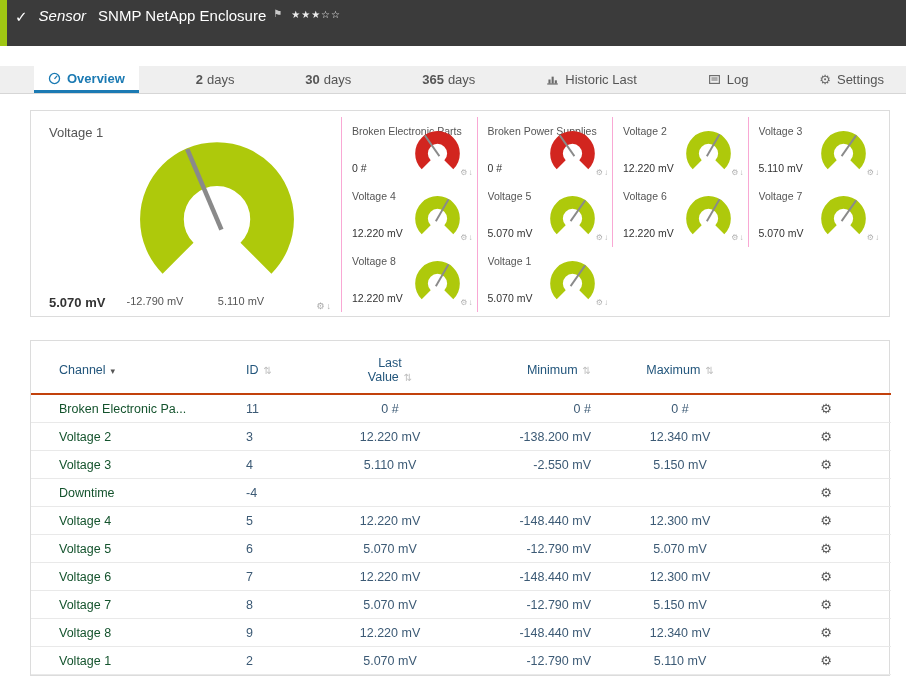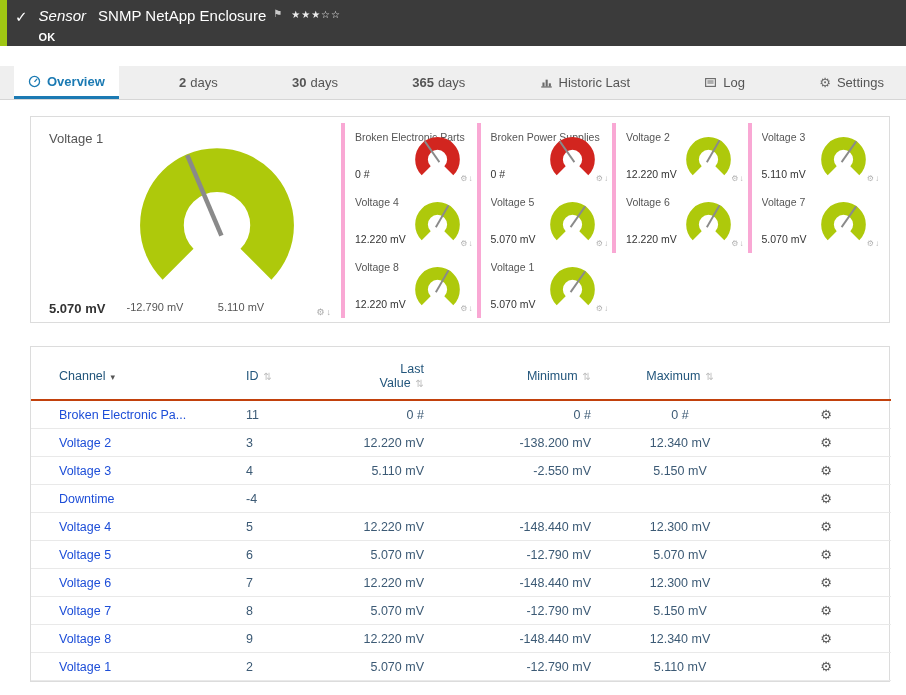--- a/index.html
+++ b/index.html
@@ -14,78 +14,75 @@
   .header-text { margin-left:11px; }
   .title-row { display:flex; align-items:center; color:#fff; }
   .kind { font-style:italic; font-size:15px; }
   .sensor-title { font-size:15px; margin-left:12px; }
   .flag { font-size:10px; color:#c9c9c9; margin-left:7px; position:relative; top:-2px; }
   .stars { font-size:10px; color:#ececec; margin-left:9px; letter-spacing:1px; position:relative; top:-1px; }
   .status-row { margin-top:3px; }
   .status { color:#fff; font-size:11px; font-weight:bold; }
 
   
-  .tab-bar { display:flex; align-items:stretch; height:34px; background:#efefef; border-bottom:1px solid #d6d6d6; margin-top:20px; padding-left:14px; padding-right:8px; justify-content:space-between; }
+  .tab-bar { display:flex; align-items:stretch; height:28px; background:#efefef; border-bottom:1px solid #d6d6d6; margin-top:20px; padding-left:34px; padding-right:8px; justify-content:space-between; }
   .tab { display:flex; align-items:center; padding:0 14px; font-size:13px; color:#555; cursor:pointer; white-space:nowrap; }
   .tab .tab-icon { display:flex; align-items:center; margin-right:6px; color:#6a6a6a; }
   .tab.active { background:#fff; border-bottom:3px solid #1b7ab3; color:#1b7ab3; font-weight:bold; }
   .tab.active .tab-icon { color:#1b7ab3; }
   .tab-num { font-weight:bold; margin-right:4px; }
 
   
   .gauge-panel { position:relative; margin:16px 16px 0 30px; height:207px; background:#fff; border:1px solid #dcdcdc; }
   .primary-gauge { position:absolute; left:0; top:0; width:310px; height:100%; }
   .pg-title { position:absolute; left:18px; top:14px; font-size:13px; color:#555; }
   .pg-svg { position:absolute; left:105px; top:24px; }
   .pg-value { position:absolute; left:18px; bottom:6px; font-size:13px; font-weight:bold; color:#333; }
   .pg-min, .pg-max { position:absolute; bottom:9px; width:80px; text-align:center; font-size:11px; color:#555; }
   .pg-min { left:84px; }
   .pg-max { left:170px; }
   .gauge-icons { position:absolute; right:8px; bottom:5px; font-size:9px; color:#a8a8a8; letter-spacing:2px; }
   .gauge-grid { position:absolute; left:310px; right:6px; top:6px; bottom:6px; display:grid; grid-template-columns:repeat(4,1fr); grid-auto-rows:65px; }
-  .gauge-cell { position:relative; border-left:4px solid #f9a8d4; padding:8px 6px 0 10px; }
+  .gauge-cell { position:relative; border-left:1px solid #f9a8d4; padding:8px 6px 0 10px; }
   .gc-title { font-size:10.5px; color:#555; white-space:nowrap; overflow:hidden; }
   .gc-value { position:absolute; left:10px; bottom:8px; font-size:10.5px; color:#333; }
   .gc-svg { position:absolute; right:16px; top:12px; }
   .gc-icons { position:absolute; right:3px; bottom:5px; font-size:8px; color:#b3b3b3; letter-spacing:1px; }
 
   
   .table-panel { margin:23px 16px 0 30px; background:#fff; border:1px solid #dcdcdc; padding-top:6px; }
   table.channels { width:100%; border-collapse:collapse; font-size:12.5px; table-layout:fixed; }
   th { font-weight:normal; color:#23567c; text-align:left; padding:9px 0; border-bottom:2px solid #c2410c; }
   td { padding:6px 0; border-bottom:1px solid #e9e9e9; color:#3c5a75; height:27px; }
   .col0 { width:215px; padding-left:28px; }
   .col1 { width:110px; }
-  .col2 { width:90px;  text-align:right; padding-right:22px; }
+  .col2 { width:90px;  text-align:center; padding-right:22px; }
   .col3 { width:165px; text-align:right; padding-right:20px; }
   .col4 { width:150px; text-align:center; padding-right:12px; }
   .col5 { width:130px; text-align:center; }
-  td.chan { color:#1d4ed8; white-space:nowrap; overflow:hidden; }
+  td.chan { color:#14532d; white-space:nowrap; overflow:hidden; }
   .sort { margin-left:5px; }
   .sort-desc { font-size:9px; color:#555; }
   .sort-both { font-size:10px; color:#bdbdbd; }
   .row-gear { font-size:13px; color:#555; cursor:pointer; }
 </style>
 </head>
 <body>
 
 <div class="page">
 
   <header class="app-header">
     <div class="status-stripe"></div>
     <span class="check">✓</span>
     <div class="header-text">
       <div class="title-row">
         <span class="kind">Sensor</span>
         <span class="sensor-title">SNMP NetApp Enclosure</span>
         <span class="flag">⚑</span>
         <span class="stars">★★★☆☆</span>
-      </div>
-      <div class="status-row">
-        <span class="status">OK</span>
       </div>
     </div>
   </header>
 
   <nav class="tab-bar">
       <div class="tab active">
         <span class="tab-icon">
           <svg viewBox="0 0 16 16" width="13" height="13">
             <circle cx="8" cy="8" r="6.2" fill="none" stroke="currentColor" stroke-width="1.6"></circle>
             <line x1="8" y1="8.5" x2="11.2" y2="4.8" stroke="currentColor" stroke-width="1.6"></line>

